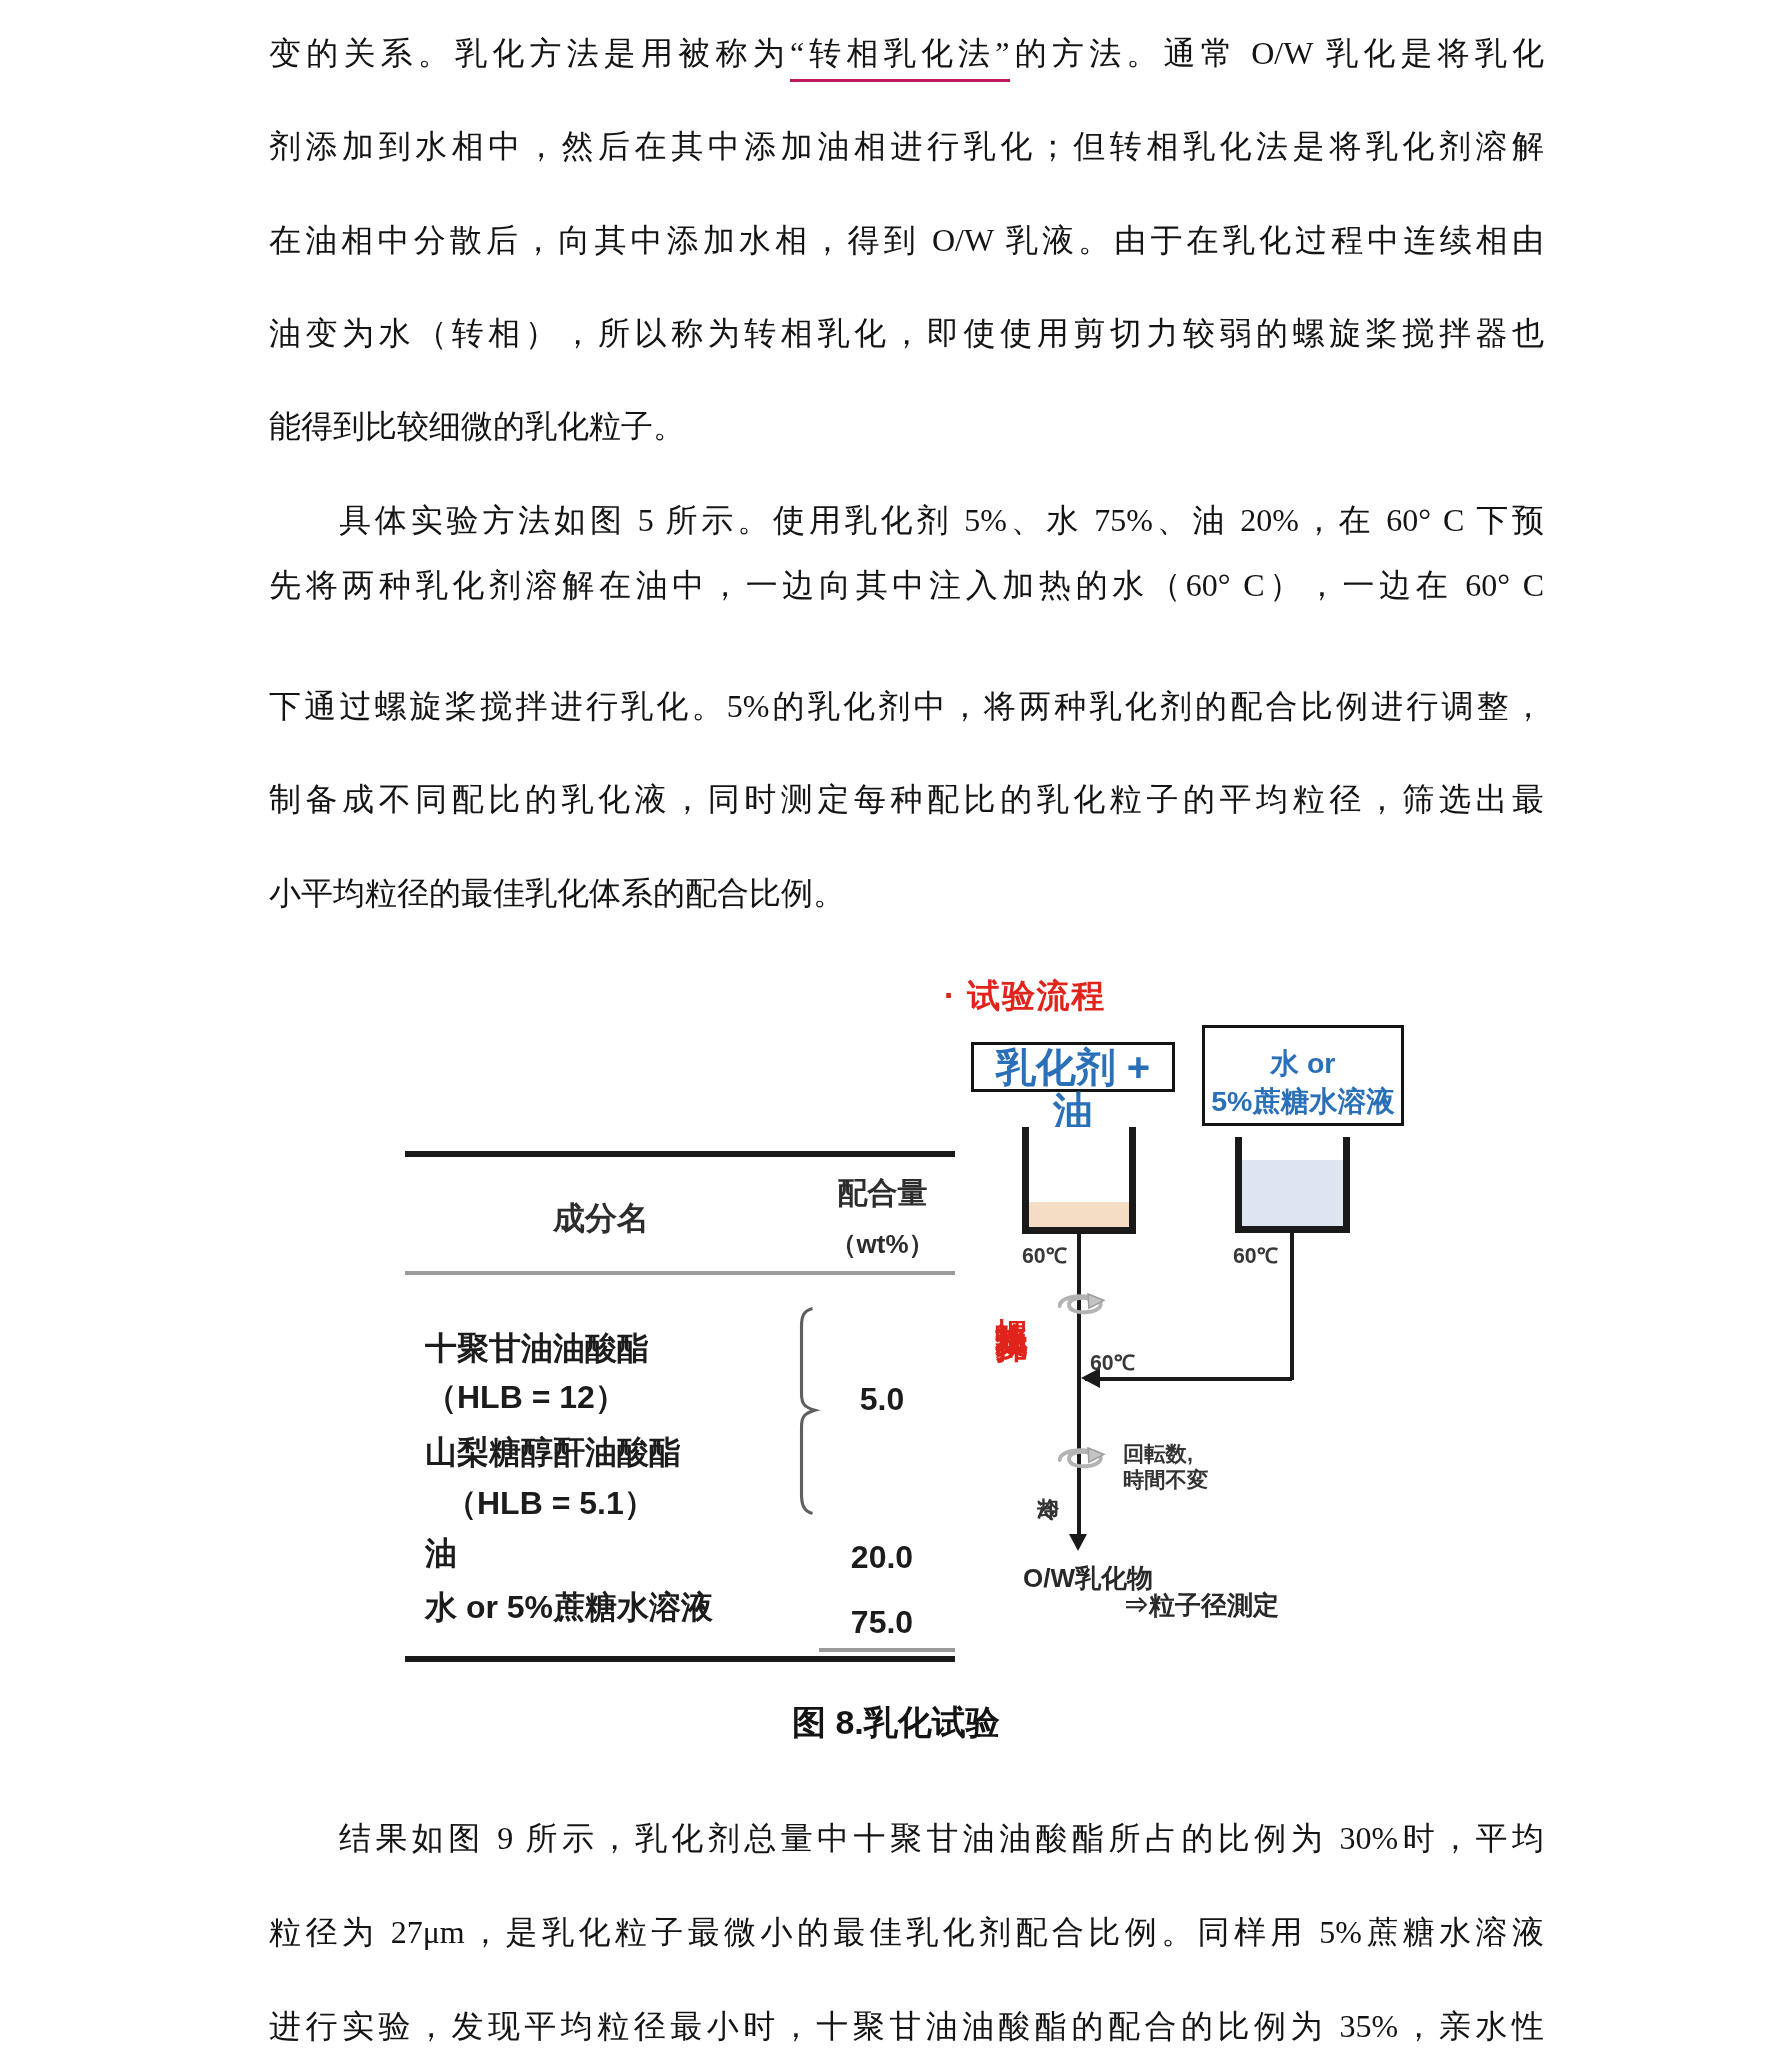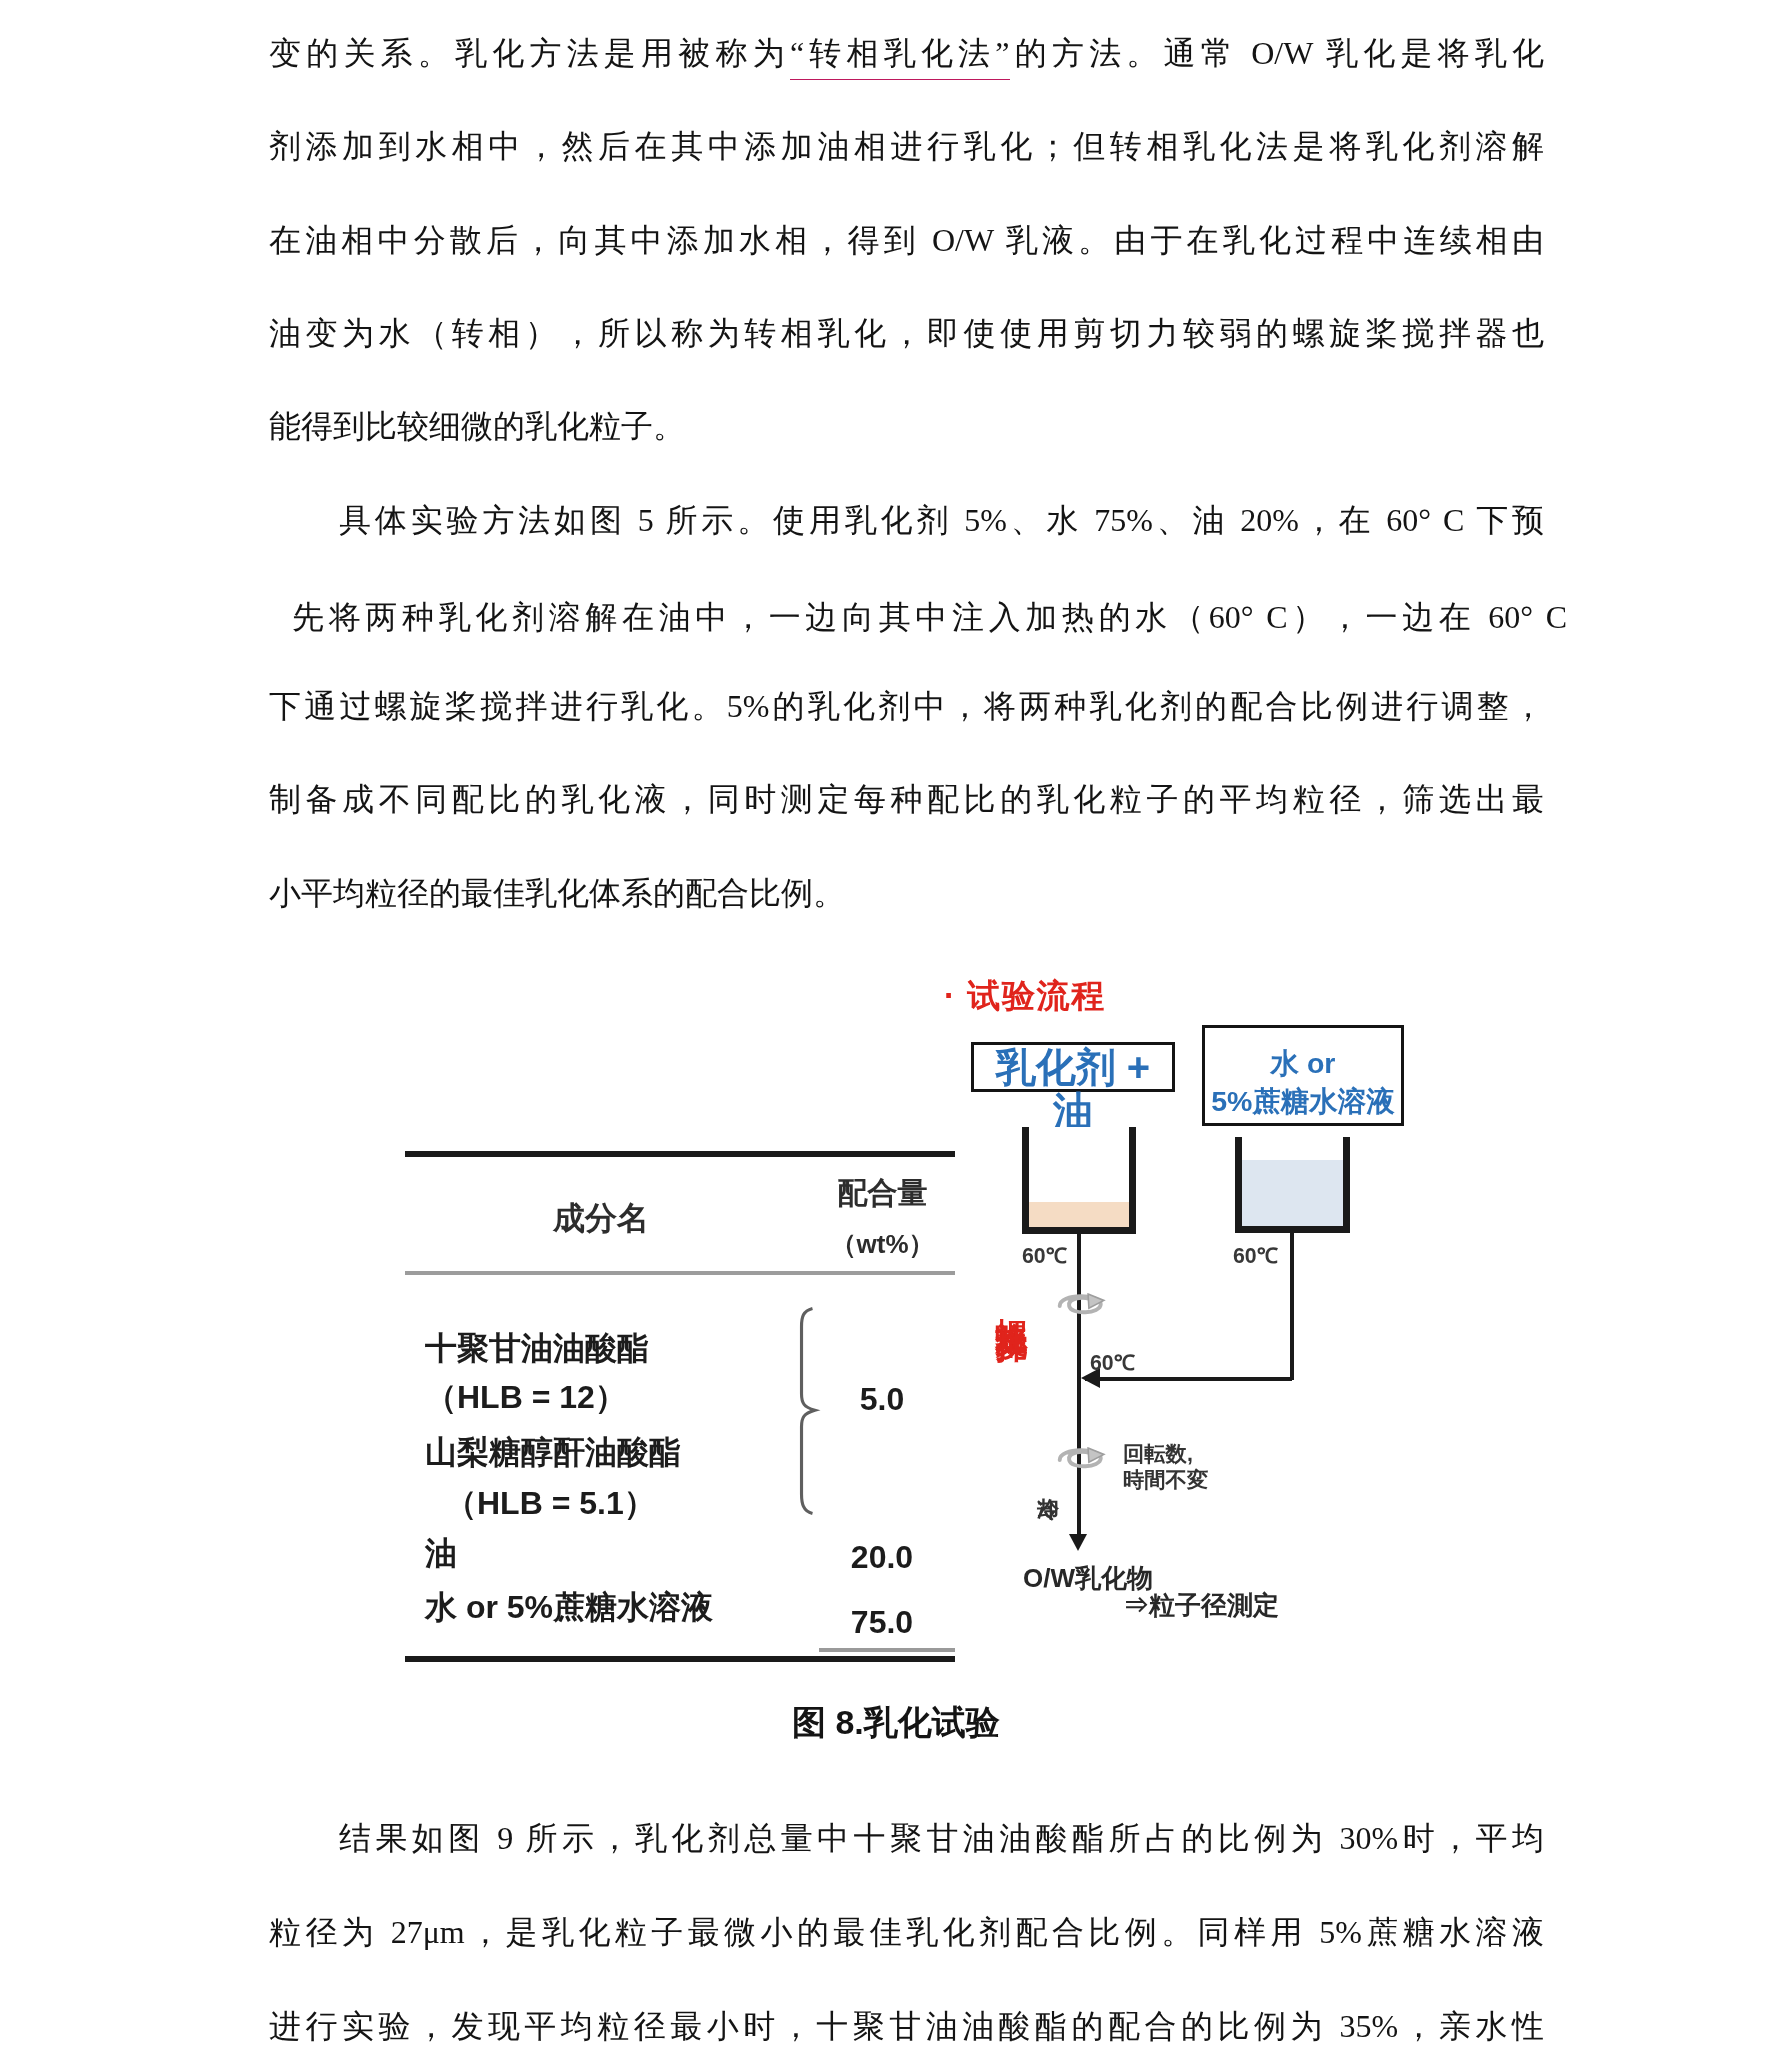--- a/index.html
+++ b/index.html
@@ -3,21 +3,21 @@
 <meta charset="utf-8">
 <style>
   html,body{margin:0;padding:0;background:#ffffff;}
   .page{position:relative;width:1786px;height:2056px;background:#ffffff;overflow:hidden;
         font-family:"Liberation Serif",serif;color:#141414;}
   
   .bodyline{position:absolute;left:269px;width:1275px;font-size:32px;line-height:46px;
             text-align:justify;text-align-last:justify;white-space:normal;color:#141414;}
   .bodyline.short{text-align-last:left;}
   .bodyline.indent{padding-left:70px;width:1205px;}
-  .u{border-bottom:1px solid #be185d;padding-bottom:8px;}
+  .u{border-bottom:3px solid #be185d;padding-bottom:8px;}
   
   .hei{font-family:"Liberation Sans",sans-serif;font-weight:bold;position:absolute;color:#2d2d2d;white-space:nowrap;}
   .rule{position:absolute;}
   
   .bluebox{position:absolute;border:3.2px solid #141414;background:#fff;color:#2a70b8;
            font-family:"Liberation Sans",sans-serif;font-weight:bold;text-align:center;}
   
   .beaker{position:absolute;box-sizing:border-box;border-left:7.1px solid #1a1a1a;
           border-right:7.1px solid #1a1a1a;border-bottom:7.1px solid #1a1a1a;background:#fff;}
   .liquid{position:absolute;left:0;right:0;bottom:0;}
@@ -36,21 +36,21 @@
 
   <div class="bodyline" style="top:30px;">
     <span>变的关系。乳化方法是用被称为</span><span class="u">“转相乳化法”</span><span>的方法。通常 O/W 乳化是将乳化</span>
   </div>
   <div class="bodyline" style="top:123px;">剂添加到水相中，然后在其中添加油相进行乳化；但转相乳化法是将乳化剂溶解</div>
   <div class="bodyline" style="top:217px;font-family:Liberation Serif, serif;">在油相中分散后，向其中添加水相，得到 O/W 乳液。由于在乳化过程中连续相由</div>
   <div class="bodyline" style="top:310px;">油变为水（转相），所以称为转相乳化，即使使用剪切力较弱的螺旋桨搅拌器也</div>
   <div class="bodyline short" style="top:403px;">能得到比较细微的乳化粒子。</div>
 
   <div class="bodyline indent" style="top:497px;">具体实验方法如图 5 所示。使用乳化剂 5%、水 75%、油 20%，在 60° C 下预</div>
-  <div class="bodyline" style="top:594px;margin-left:23px;">先将两种乳化剂溶解在油中，一边向其中注入加热的水（60° C），一边在 60° C</div>
+  <div class="bodyline" style="top:562px;">先将两种乳化剂溶解在油中，一边向其中注入加热的水（60° C），一边在 60° C</div>
   <div class="bodyline" style="top:683px;">下通过螺旋桨搅拌进行乳化。5%的乳化剂中，将两种乳化剂的配合比例进行调整，</div>
   <div class="bodyline" style="top:776px;">制备成不同配比的乳化液，同时测定每种配比的乳化粒子的平均粒径，筛选出最</div>
   <div class="bodyline short" style="top:870px;">小平均粒径的最佳乳化体系的配合比例。</div>
 
   <div class="rule" style="left:405px;top:1151px;width:550px;height:5.5px;background:#1a1a1a;"></div>
 
   <div class="hei" style="left:411px;top:1197px;width:380px;text-align:center;font-size:32px;">成分名</div>
   <div class="hei" style="left:813px;top:1173px;width:139px;text-align:center;font-size:30px;">配合量</div>
   <div class="hei" style="left:813px;top:1227px;width:139px;text-align:center;font-size:26px;">（wt%）</div>
 

